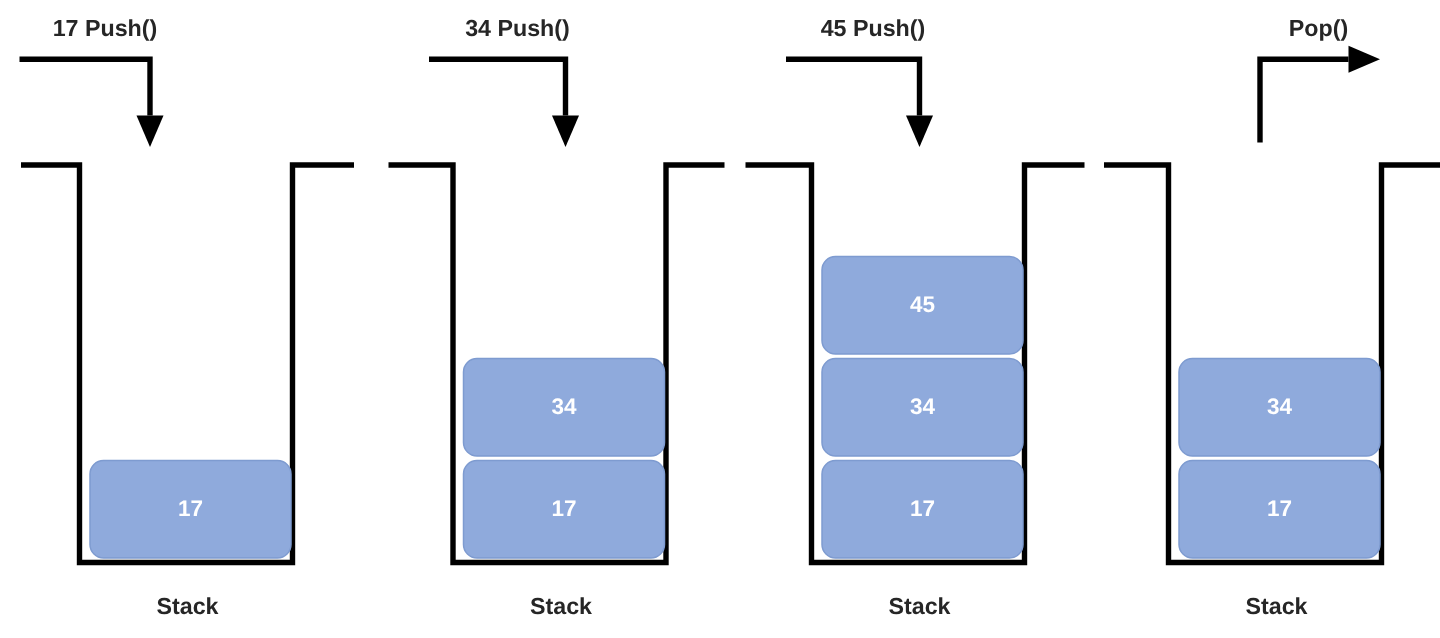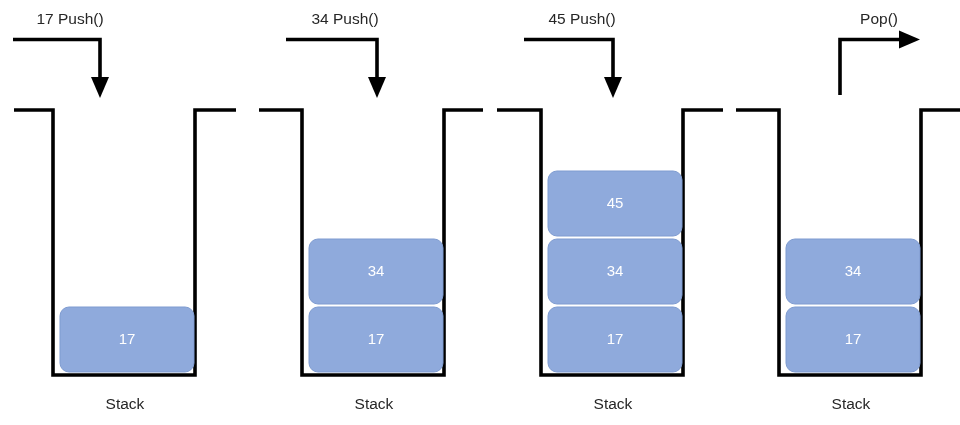--- a/index.html
+++ b/index.html
@@ -9,20 +9,21 @@
   }
   body {
     font-family: "Liberation Sans", "DejaVu Sans", sans-serif;
   }
   #canvas {
     position: relative;
     width: 960px;
     height: 425px;
     background: #ffffff;
     overflow: hidden;
+    font-weight: bold;
   }
   #diagram-svg {
     position: absolute;
     left: 0;
     top: 0;
     width: 960px;
     height: 425px;
   }
   .op-label {
     font-size: 15.5px;

